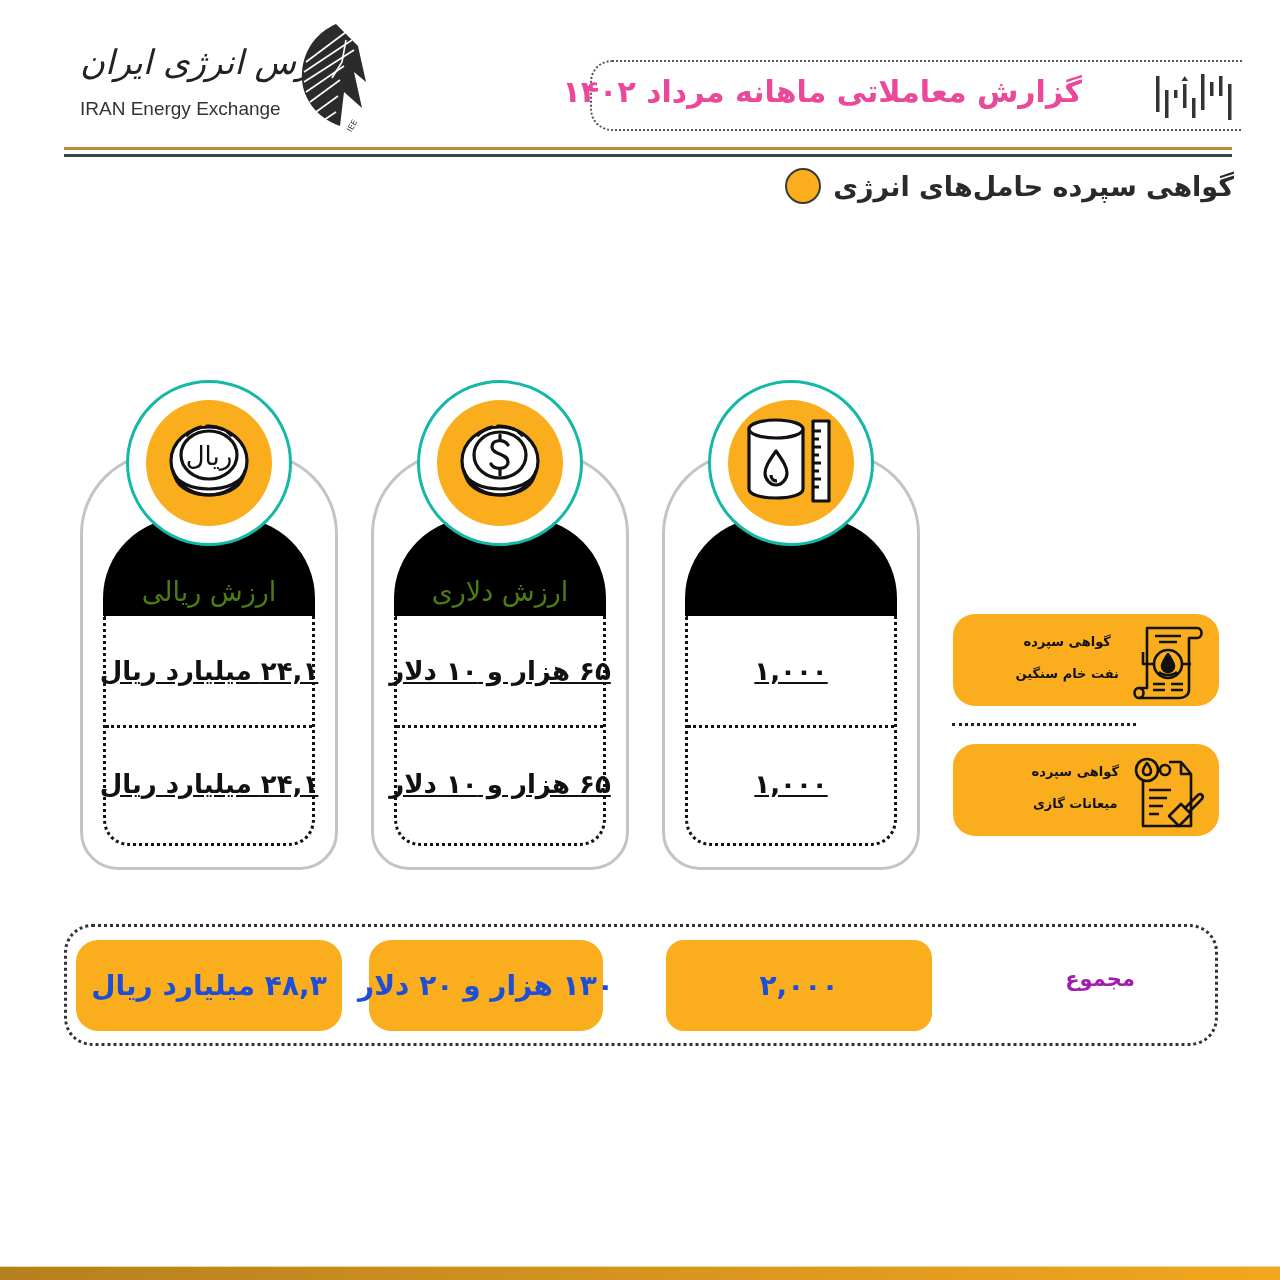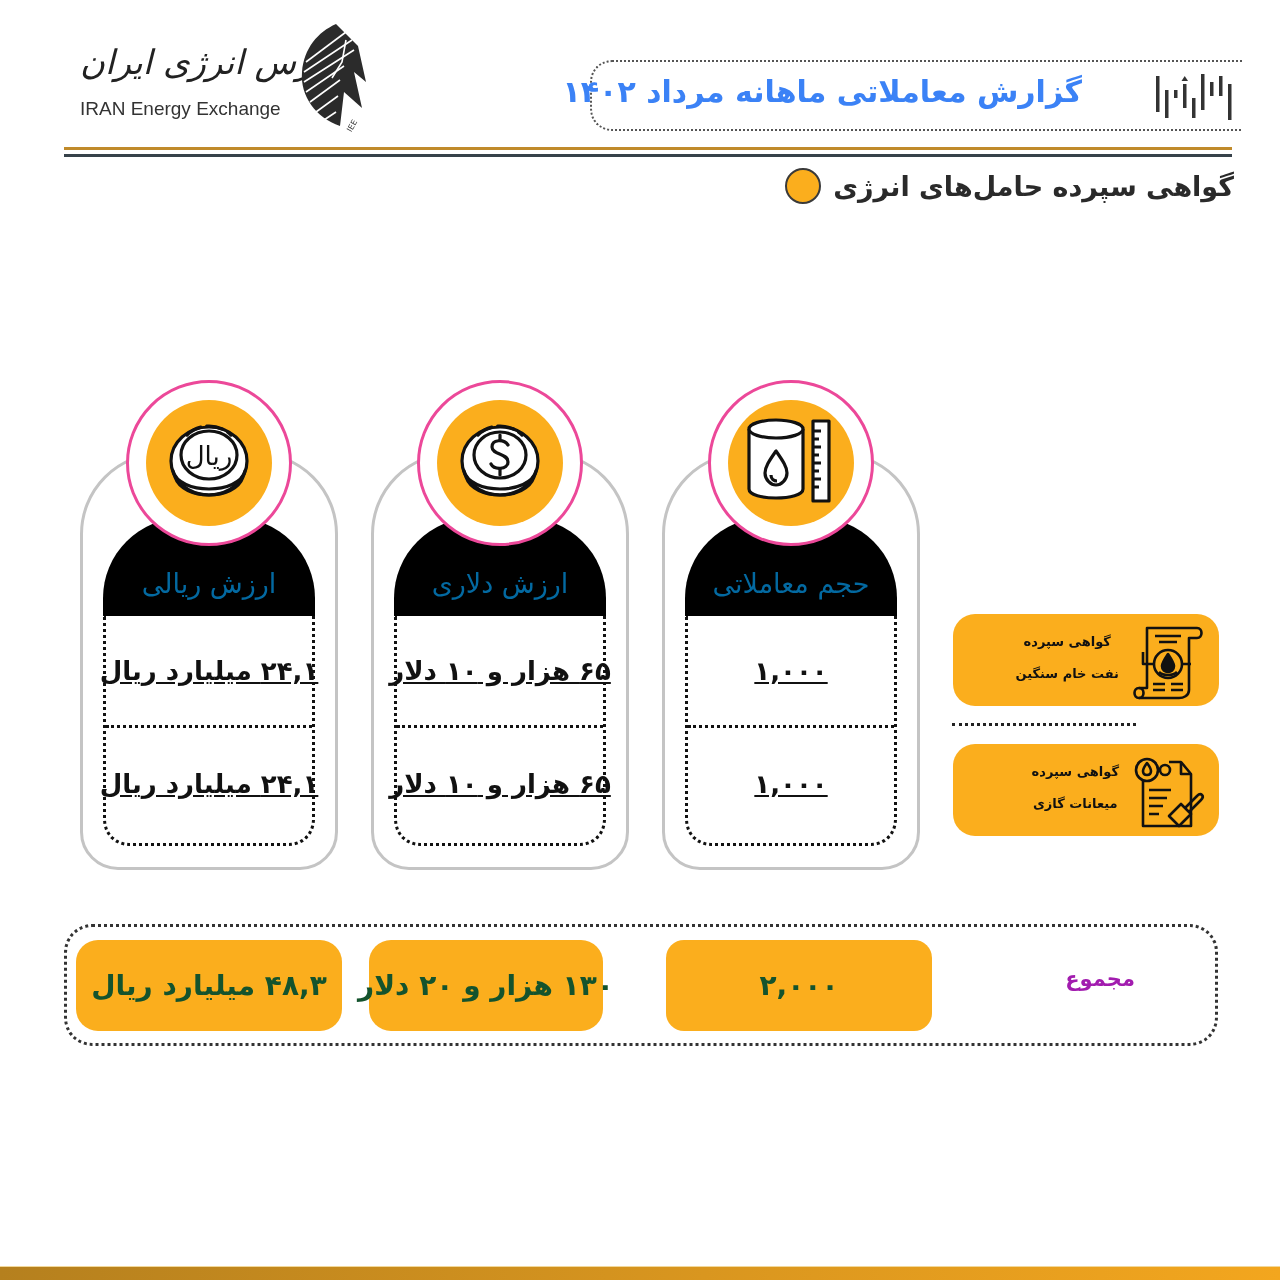--- a/index.html
+++ b/index.html
@@ -8,51 +8,51 @@
 
     
     .logo { position: absolute; left: 78px; top: 22px; width: 300px; height: 112px; }
     .logo-fa { position: absolute; left: 2px; top: 20px; font-family: "DejaVu Serif", serif; font-size: 34px; font-style: italic; color: #222; direction: rtl; white-space: nowrap; }
     .logo-en { position: absolute; left: 2px; top: 76px; font-family: "Liberation Sans", sans-serif; font-size: 19px; color: #333; white-space: nowrap; }
     .logo-mark { position: absolute; left: 218px; top: 0px; width: 72px; height: 112px; }
 
     .title-box { position: absolute; left: 590px; top: 60px; width: 652px; height: 71px;
       border-top: 2px dotted #555; border-bottom: 2px dotted #555; border-left: 2px dotted #555;
       border-radius: 22px 0 0 22px; }
-    .title-text { position: absolute; right: 160px; top: 12px; font-size: 30px; font-weight: bold; color: #3b82f6; direction: rtl; white-space: nowrap; }
+    .title-text { position: absolute; right: 160px; top: 12px; font-size: 30px; font-weight: bold; color: #ec4899; direction: rtl; white-space: nowrap; }
     .barcode { position: absolute; right: 8px; top: 10px; width: 82px; height: 48px; }
 
     .rule-gold { position: absolute; left: 64px; top: 147px; width: 1168px; height: 3px; background: #c08a2a; }
     .rule-dark { position: absolute; left: 64px; top: 154px; width: 1168px; height: 3px; background: #37424a; }
 
     .section-heading { position: absolute; right: 46px; top: 168px; display: flex; flex-direction: row-reverse; align-items: center; gap: 12px; direction: rtl; }
     .section-dot { width: 36px; height: 36px; border-radius: 50%; background: #fbae1d; border: 2px solid #3a3a3a; }
     .section-title { font-size: 27px; font-weight: bold; color: #2a2a2a; white-space: nowrap; }
 
     
     .col { position: absolute; top: 380px; width: 258px; height: 490px; }
     .col-outline { position: absolute; left: 0; top: 72px; width: 258px; height: 418px; border: 3px solid #c4c4c4; border-radius: 82px 82px 38px 38px; background: #fff; }
     .col-black { position: absolute; left: 23px; top: 138px; width: 212px; height: 98px; background: #000; border-radius: 80px 80px 0 0; }
-    .col-head-label { position: absolute; left: 23px; top: 188px; width: 212px; text-align: center; color: #0369a1; font-size: 27px; direction: rtl; white-space: nowrap; }
+    .col-head-label { position: absolute; left: 23px; top: 196px; width: 212px; text-align: center; color: #4d7c0f; font-size: 27px; direction: rtl; white-space: nowrap; }
     .col-body { position: absolute; left: 23px; top: 236px; width: 212px; height: 230px; border: 3px dotted #111; border-top: none; border-radius: 0 0 26px 26px; background: #fff; }
     .col-row { height: 112px; display: flex; align-items: center; justify-content: center; font-size: 26px; font-weight: bold; color: #111; direction: rtl; white-space: nowrap; text-decoration: underline; }
     .col-row.first { border-bottom: 3px dotted #111; }
-    .col-badge { position: absolute; left: 46px; top: 0px; width: 166px; height: 166px; border-radius: 50%; background: #fff; border: 3px solid #ec4899; }
+    .col-badge { position: absolute; left: 46px; top: 0px; width: 166px; height: 166px; border-radius: 50%; background: #fff; border: 3px solid #14b8a6; }
     .col-badge-inner { position: absolute; left: 17px; top: 17px; width: 126px; height: 126px; border-radius: 50%; background: #fbae1d; }
     .col-badge svg { position: absolute; left: 22px; top: 22px; width: 116px; height: 116px; }
 
     
     .tag { position: absolute; left: 953px; width: 266px; height: 92px; background: #fbae1d; border-radius: 22px; }
     .tag-text { position: absolute; right: 100px; top: 12px; font-size: 13px; font-weight: bold; line-height: 32px; text-align: center; direction: rtl; white-space: nowrap; color: #111; }
     .tag-icon { position: absolute; right: 12px; top: 8px; width: 78px; height: 78px; }
     .tag-sep { position: absolute; left: 952px; top: 723px; width: 184px; height: 0; border-top: 3px dotted #222; }
 
     
     .totals { position: absolute; left: 64px; top: 924px; width: 1154px; height: 122px; border: 3px dotted #333; border-radius: 28px; }
-    .total-pill { position: absolute; top: 13px; height: 91px; background: #fbae1d; border-radius: 22px; display: flex; align-items: center; justify-content: center; font-size: 28px; font-weight: bold; direction: rtl; white-space: nowrap; color: #14532d; }
+    .total-pill { position: absolute; top: 13px; height: 91px; background: #fbae1d; border-radius: 22px; display: flex; align-items: center; justify-content: center; font-size: 28px; font-weight: bold; direction: rtl; white-space: nowrap; color: #1d4ed8; }
     .total-label { position: absolute; left: 944px; top: 40px; width: 124px; font-size: 21px; font-weight: bold; direction: rtl; color: #a21caf; }
 
     .bottom-bar { position: absolute; left: 0; top: 1266px; width: 1280px; height: 14px; background: linear-gradient(90deg, #b5801e 0%, #d9961f 55%, #f3a61e 100%); border-top: 1px solid #f2d89a; }
   </style>
 </head>
 <body>
 
 <div class="logo">
   <div class="logo-fa">بورس انرژی ایران</div>
   <div class="logo-en">IRAN Energy Exchange</div>
@@ -142,21 +142,20 @@
         <path d="M58 30 L58 35"></path>
           <path d="M58 64 L58 70"></path>
       </g>
     </svg>
   </div>
 </div>
 
 <div class="col" style="left:662px;">
   <div class="col-outline"></div>
   <div class="col-black"></div>
-  <div class="col-head-label">حجم معاملاتی</div>
   <div class="col-body">
     <div class="col-row first">۱,۰۰۰</div>
     <div class="col-row">۱,۰۰۰</div>
   </div>
   <div class="col-badge">
     <div class="col-badge-inner"></div>
     <svg viewBox="0 0 116 116">
       <g stroke="#111" stroke-width="3.2" fill="none" stroke-linejoin="round">
         <path d="M16 24 L16 84 C16 96, 70 96, 70 84 L70 24" fill="#fff"></path>
         <ellipse cx="43" cy="24" rx="27" ry="9" fill="#fff"></ellipse>

